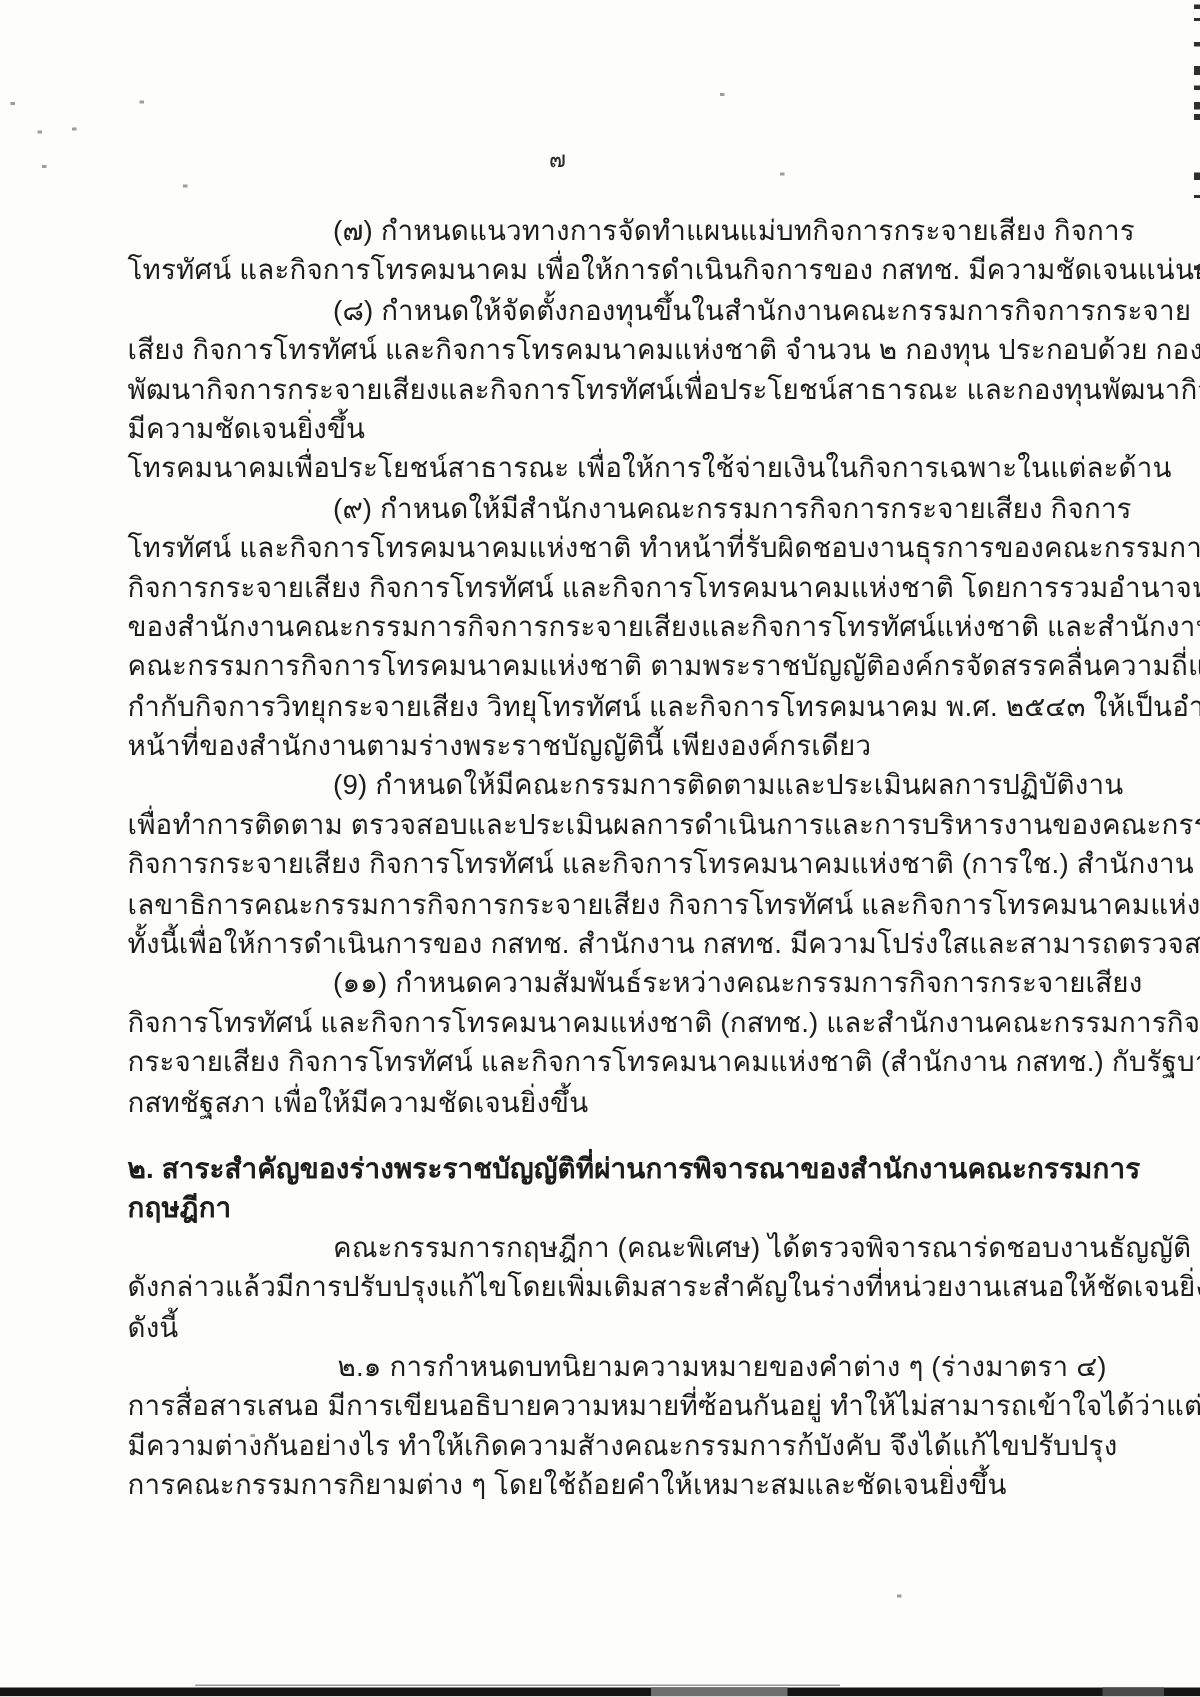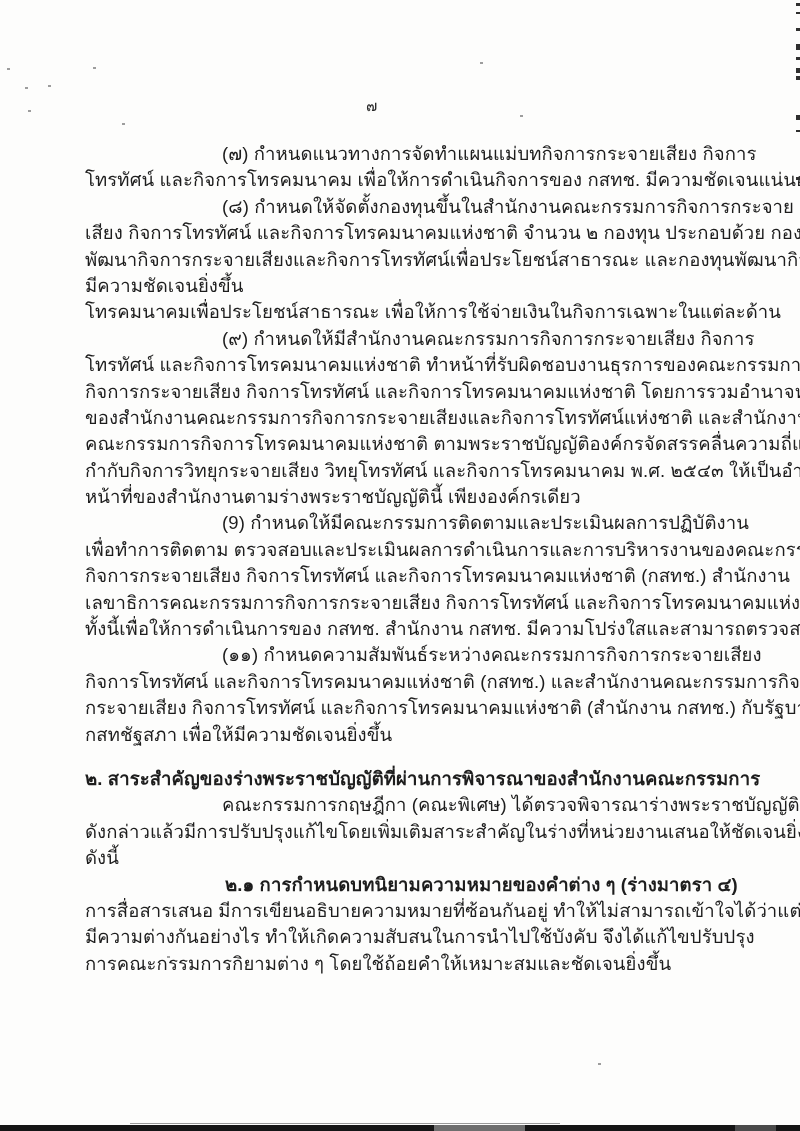--- a/index.html
+++ b/index.html
@@ -32,21 +32,21 @@
   .line {
     height: 26.4px;
     line-height: 26.4px;
     font-size: 18.5px;
     white-space: nowrap;
     letter-spacing: 0.1px;
   }
   .line.indent   { padding-left: 137px; }
   .line.heading  { font-weight: bold; margin-top: 18px; }
   .line.heading-cont { font-weight: bold; }
-  .line.subheading   { font-weight: bold; padding-left: 140px; }
+  .line.subheading   { font-weight: normal; padding-left: 140px; }
   .bottom-bar {
     position: absolute;
     left: 0;
     bottom: 0;
     width: 800px;
     height: 6px;
     background: #151515;
   }
   .bottom-bar-light1 {
     position: absolute;
@@ -102,34 +102,35 @@
       <div class="line flush">โทรคมนาคมเพื่อประโยชน์สาธารณะ เพื่อให้การใช้จ่ายเงินในกิจการเฉพาะในแต่ละด้าน</div>
       <div class="line indent">(๙) กำหนดให้มีสำนักงานคณะกรรมการกิจการกระจายเสียง กิจการ</div>
       <div class="line flush">โทรทัศน์ และกิจการโทรคมนาคมแห่งชาติ ทำหน้าที่รับผิดชอบงานธุรการของคณะกรรมการ</div>
       <div class="line flush">กิจการกระจายเสียง กิจการโทรทัศน์ และกิจการโทรคมนาคมแห่งชาติ โดยการรวมอำนาจหน้าที่</div>
       <div class="line flush">ของสำนักงานคณะกรรมการกิจการกระจายเสียงและกิจการโทรทัศน์แห่งชาติ และสำนักงาน</div>
       <div class="line flush">คณะกรรมการกิจการโทรคมนาคมแห่งชาติ ตามพระราชบัญญัติองค์กรจัดสรรคลื่นความถี่และ</div>
       <div class="line flush">กำกับกิจการวิทยุกระจายเสียง วิทยุโทรทัศน์ และกิจการโทรคมนาคม พ.ศ. ๒๕๔๓ ให้เป็นอำนาจ</div>
       <div class="line flush">หน้าที่ของสำนักงานตามร่างพระราชบัญญัตินี้ เพียงองค์กรเดียว</div>
       <div class="line indent">(9) กำหนดให้มีคณะกรรมการติดตามและประเมินผลการปฏิบัติงาน</div>
       <div class="line flush">เพื่อทำการติดตาม ตรวจสอบและประเมินผลการดำเนินการและการบริหารงานของคณะกรรมการ</div>
-      <div class="line flush">กิจการกระจายเสียง กิจการโทรทัศน์ และกิจการโทรคมนาคมแห่งชาติ (กสทช.) สำนักงาน</div>
+      <div class="line flush">กิจการกระจายเสียง กิจการโทรทัศน์ และกิจการโทรคมนาคมแห่งชาติ (การใช.) สำนักงาน</div>
       <div class="line flush">เลขาธิการคณะกรรมการกิจการกระจายเสียง กิจการโทรทัศน์ และกิจการโทรคมนาคมแห่งชาติ</div>
       <div class="line flush">ทั้งนี้เพื่อให้การดำเนินการของ กสทช. สำนักงาน กสทช. มีความโปร่งใสและสามารถตรวจสอบได้</div>
       <div class="line indent">(๑๑) กำหนดความสัมพันธ์ระหว่างคณะกรรมการกิจการกระจายเสียง</div>
       <div class="line flush">กิจการโทรทัศน์ และกิจการโทรคมนาคมแห่งชาติ (กสทช.) และสำนักงานคณะกรรมการกิจการ</div>
       <div class="line flush">กระจายเสียง กิจการโทรทัศน์ และกิจการโทรคมนาคมแห่งชาติ (สำนักงาน กสทช.) กับรัฐบาล</div>
       <div class="line flush">กสทชัฐสภา เพื่อให้มีความชัดเจนยิ่งขึ้น</div>
       <div class="line heading">๒. สาระสำคัญของร่างพระราชบัญญัติที่ผ่านการพิจารณาของสำนักงานคณะกรรมการ</div>
-      <div class="line indent">คณะกรรมการกฤษฎีกา (คณะพิเศษ) ได้ตรวจพิจารณาร่างพระราชบัญญัติ</div>
+      <div class="line heading-cont">กฤษฎีกา</div>
+      <div class="line indent">คณะกรรมการกฤษฎีกา (คณะพิเศษ) ได้ตรวจพิจารณาร่ดชอบงานธัญญัติ</div>
       <div class="line flush">ดังกล่าวแล้วมีการปรับปรุงแก้ไขโดยเพิ่มเติมสาระสำคัญในร่างที่หน่วยงานเสนอให้ชัดเจนยิ่งขึ้น</div>
       <div class="line flush">ดังนี้</div>
       <div class="line subheading">๒.๑  การกำหนดบทนิยามความหมายของคำต่าง ๆ (ร่างมาตรา ๔)</div>
       <div class="line flush">การสื่อสารเสนอ มีการเขียนอธิบายความหมายที่ซ้อนกันอยู่ ทำให้ไม่สามารถเข้าใจได้ว่าแต่ละคำ</div>
-      <div class="line flush">มีความต่างกันอย่างไร ทำให้เกิดความสับสนในการนำไปใช้บังคับ จึงได้แก้ไขปรับปรุง</div>
+      <div class="line flush">มีความต่างกันอย่างไร ทำให้เกิดความสัางคณะกรรมการก้บังคับ จึงได้แก้ไขปรับปรุง</div>
       <div class="line flush">การคณะกรรมการกิยามต่าง ๆ โดยใช้ถ้อยคำให้เหมาะสมและชัดเจนยิ่งขึ้น</div>
     </div>
 
   <div class="bottom-bar"></div>
   <div class="bottom-bar-light1"></div>
   <div class="bottom-bar-light2"></div>
   <div class="bottom-hairline"></div>
 
   <div id="artifacts">
       <div class="edge-mark" style="top: 3px; height: 3px;"></div>

